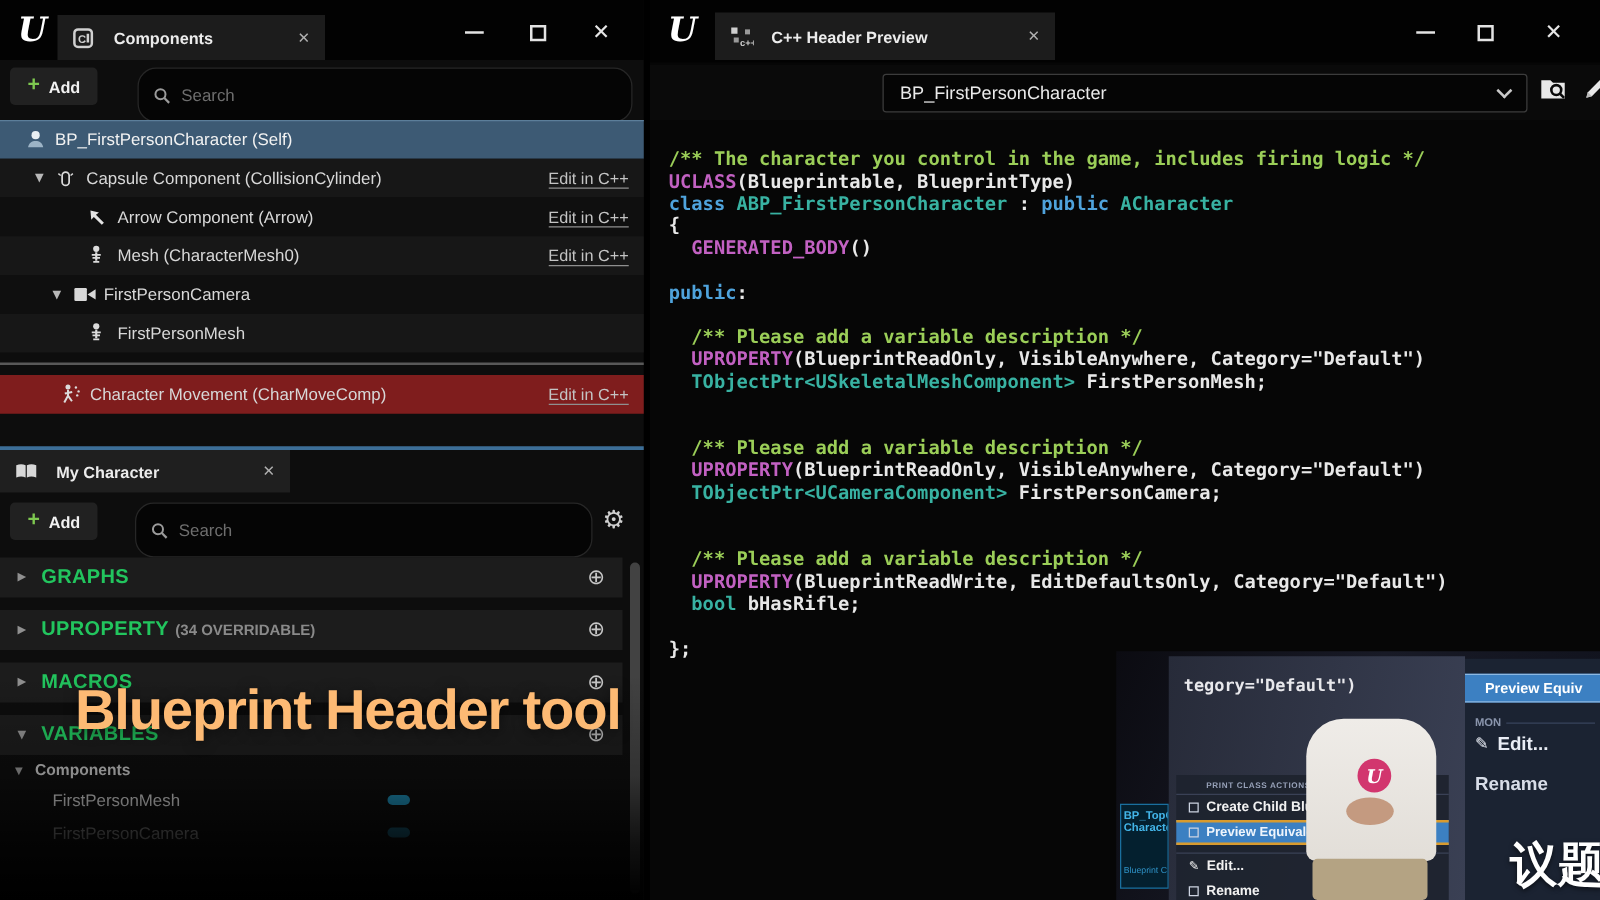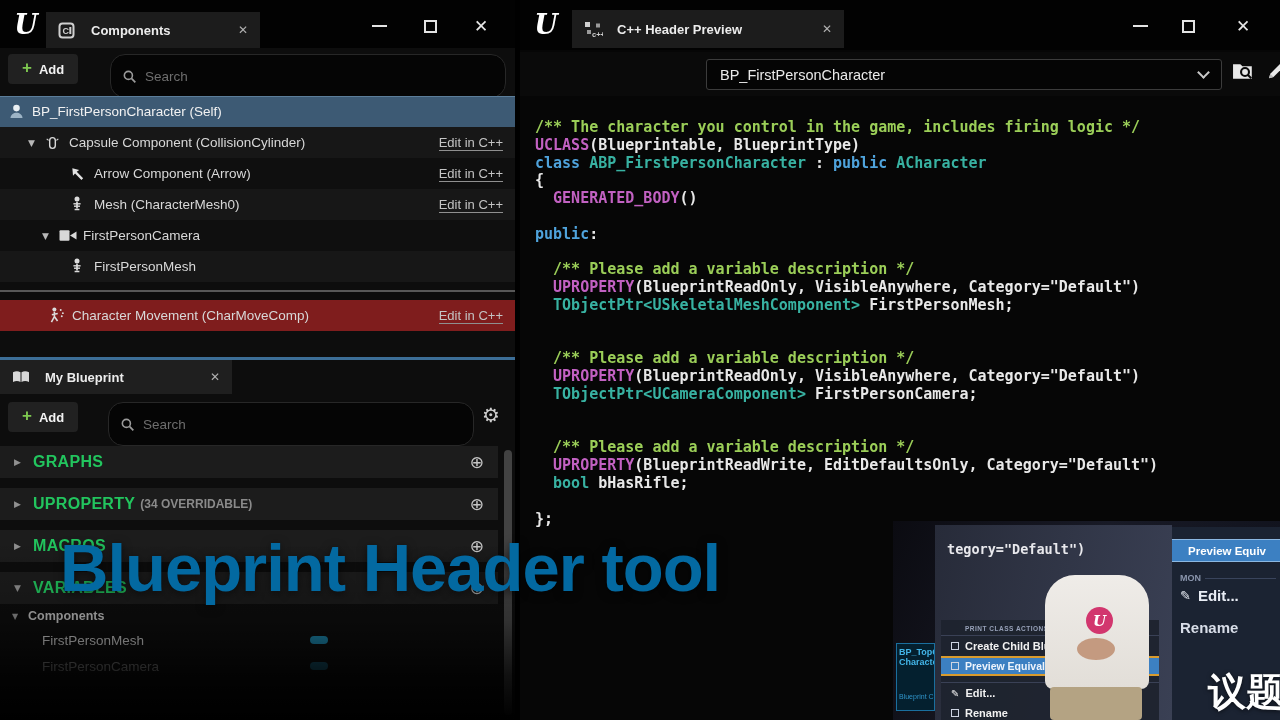--- a/index.html
+++ b/index.html
@@ -88,22 +88,22 @@
   .code { position:absolute; left:15px; top:119px; font-family:"DejaVu Sans Mono", monospace;
           font-weight:bold; font-size:15px; line-height:17.8px; white-space:pre; }
   .cline { height:17.8px; }
   .tk-com { color:var(--code-comment,#9bce58); }
   .tk-mac { color:var(--code-macro,#c261c2); }
   .tk-kw  { color:var(--code-keyword,#4fa3dc); }
   .tk-typ { color:var(--code-type,#38b2a2); }
   .tk-pln { color:#e8e8e8; }
 
   
-  .bigtitle { position:absolute; left:60px; top:527px; z-index:10; color:#0369a1; font-weight:bold;
-              font-size:67px; letter-spacing:-1px; line-height:82px; text-shadow:0 2px 10px rgba(0,0,0,.55); }
+  .bigtitle { position:absolute; left:60px; top:527px; z-index:10; color:#fdba74; font-weight:bold;
+              font-size:45px; letter-spacing:-1px; line-height:82px; text-shadow:0 2px 10px rgba(0,0,0,.55); }
 
   
   .video { position:absolute; left:893px; top:521px; width:387px; height:199px; z-index:5; overflow:hidden;
            background:linear-gradient(115deg,#0b0b11 0%,#181a26 45%,#0e101a 100%); }
   .vcard { position:absolute; left:3px; top:122px; width:39px; height:68px; background:#04202f;
            border:1px solid #1a6f9e; padding:3px 2px; overflow:hidden; }
   .vcard .c1 { color:#43b5e8; font-size:9px; font-weight:bold; line-height:10px; white-space:nowrap; }
   .vcard .c3 { color:#2f93c8; font-size:7px; margin-top:26px; white-space:nowrap; }
   .vscreen { position:absolute; left:42px; top:4px; width:237px; height:195px;
              background:linear-gradient(100deg,#272b39 0%,#3a4054 100%); overflow:hidden; }
@@ -181,21 +181,21 @@
       <span style="display:flex">
           <svg width="15" height="15" viewBox="0 0 16 16">
             <circle cx="6.8" cy="6.8" r="4.3" fill="none" stroke="#9b9b9b" stroke-width="1.7"></circle>
             <line x1="10.1" y1="10.1" x2="14.2" y2="14.2" stroke="#9b9b9b" stroke-width="1.9"></line>
           </svg>
         </span>
       <input type="text" placeholder="Search" style="">
     </div>
 
     <div class="tree">
-        <div class="trow sel" style="padding-left: 8px;">
+        <div class="trow sel" style="padding-left: 20px;">
           <span class="ticon">
             <svg width="17" height="17" viewBox="0 0 16 16">
               <circle cx="8" cy="4.8" r="3.1" fill="#e9eff3"></circle>
               <path d="M2.3 14 C2.9 10.6 5.2 9.2 8 9.2 C10.8 9.2 13.1 10.6 13.7 14 Z" fill="#9db4c6"></path>
             </svg>
           </span>
           <span class="tlabel2">BP_FirstPersonCharacter (Self)</span>
         </div>
         <div class="trow" style="padding-left: 28px; background: rgb(23, 23, 23);">
           <span class="caret">▼</span>
@@ -270,21 +270,21 @@
       </div>
 
     <div class="accentline"></div>
     <div class="mbp-tab">
       <span class="ticon">
           <svg width="18" height="14" viewBox="0 0 18 14">
             <path d="M1 2.2 Q5 0.4 8.5 2.2 L8.5 12 Q5 10.2 1 12 Z" fill="#d8d8d8"></path>
             <path d="M17 2.2 Q13 0.4 9.5 2.2 L9.5 12 Q13 10.2 17 12 Z" fill="#d8d8d8"></path>
           </svg>
         </span>
-      <span class="tlabel">My Blueprint</span>
+      <span class="tlabel">My Character</span>
       <span class="tclose">✕</span>
     </div>
     <div class="addbtn" style="left:8px;top:402px">
       <span class="plus">+</span>
       <span>Add</span>
     </div>
     <div class="searchbox" style="left:108px;top:402px;width:366px">
       <span style="display:flex">
           <svg width="15" height="15" viewBox="0 0 16 16">
             <circle cx="6.8" cy="6.8" r="4.3" fill="none" stroke="#9b9b9b" stroke-width="1.7"></circle>

